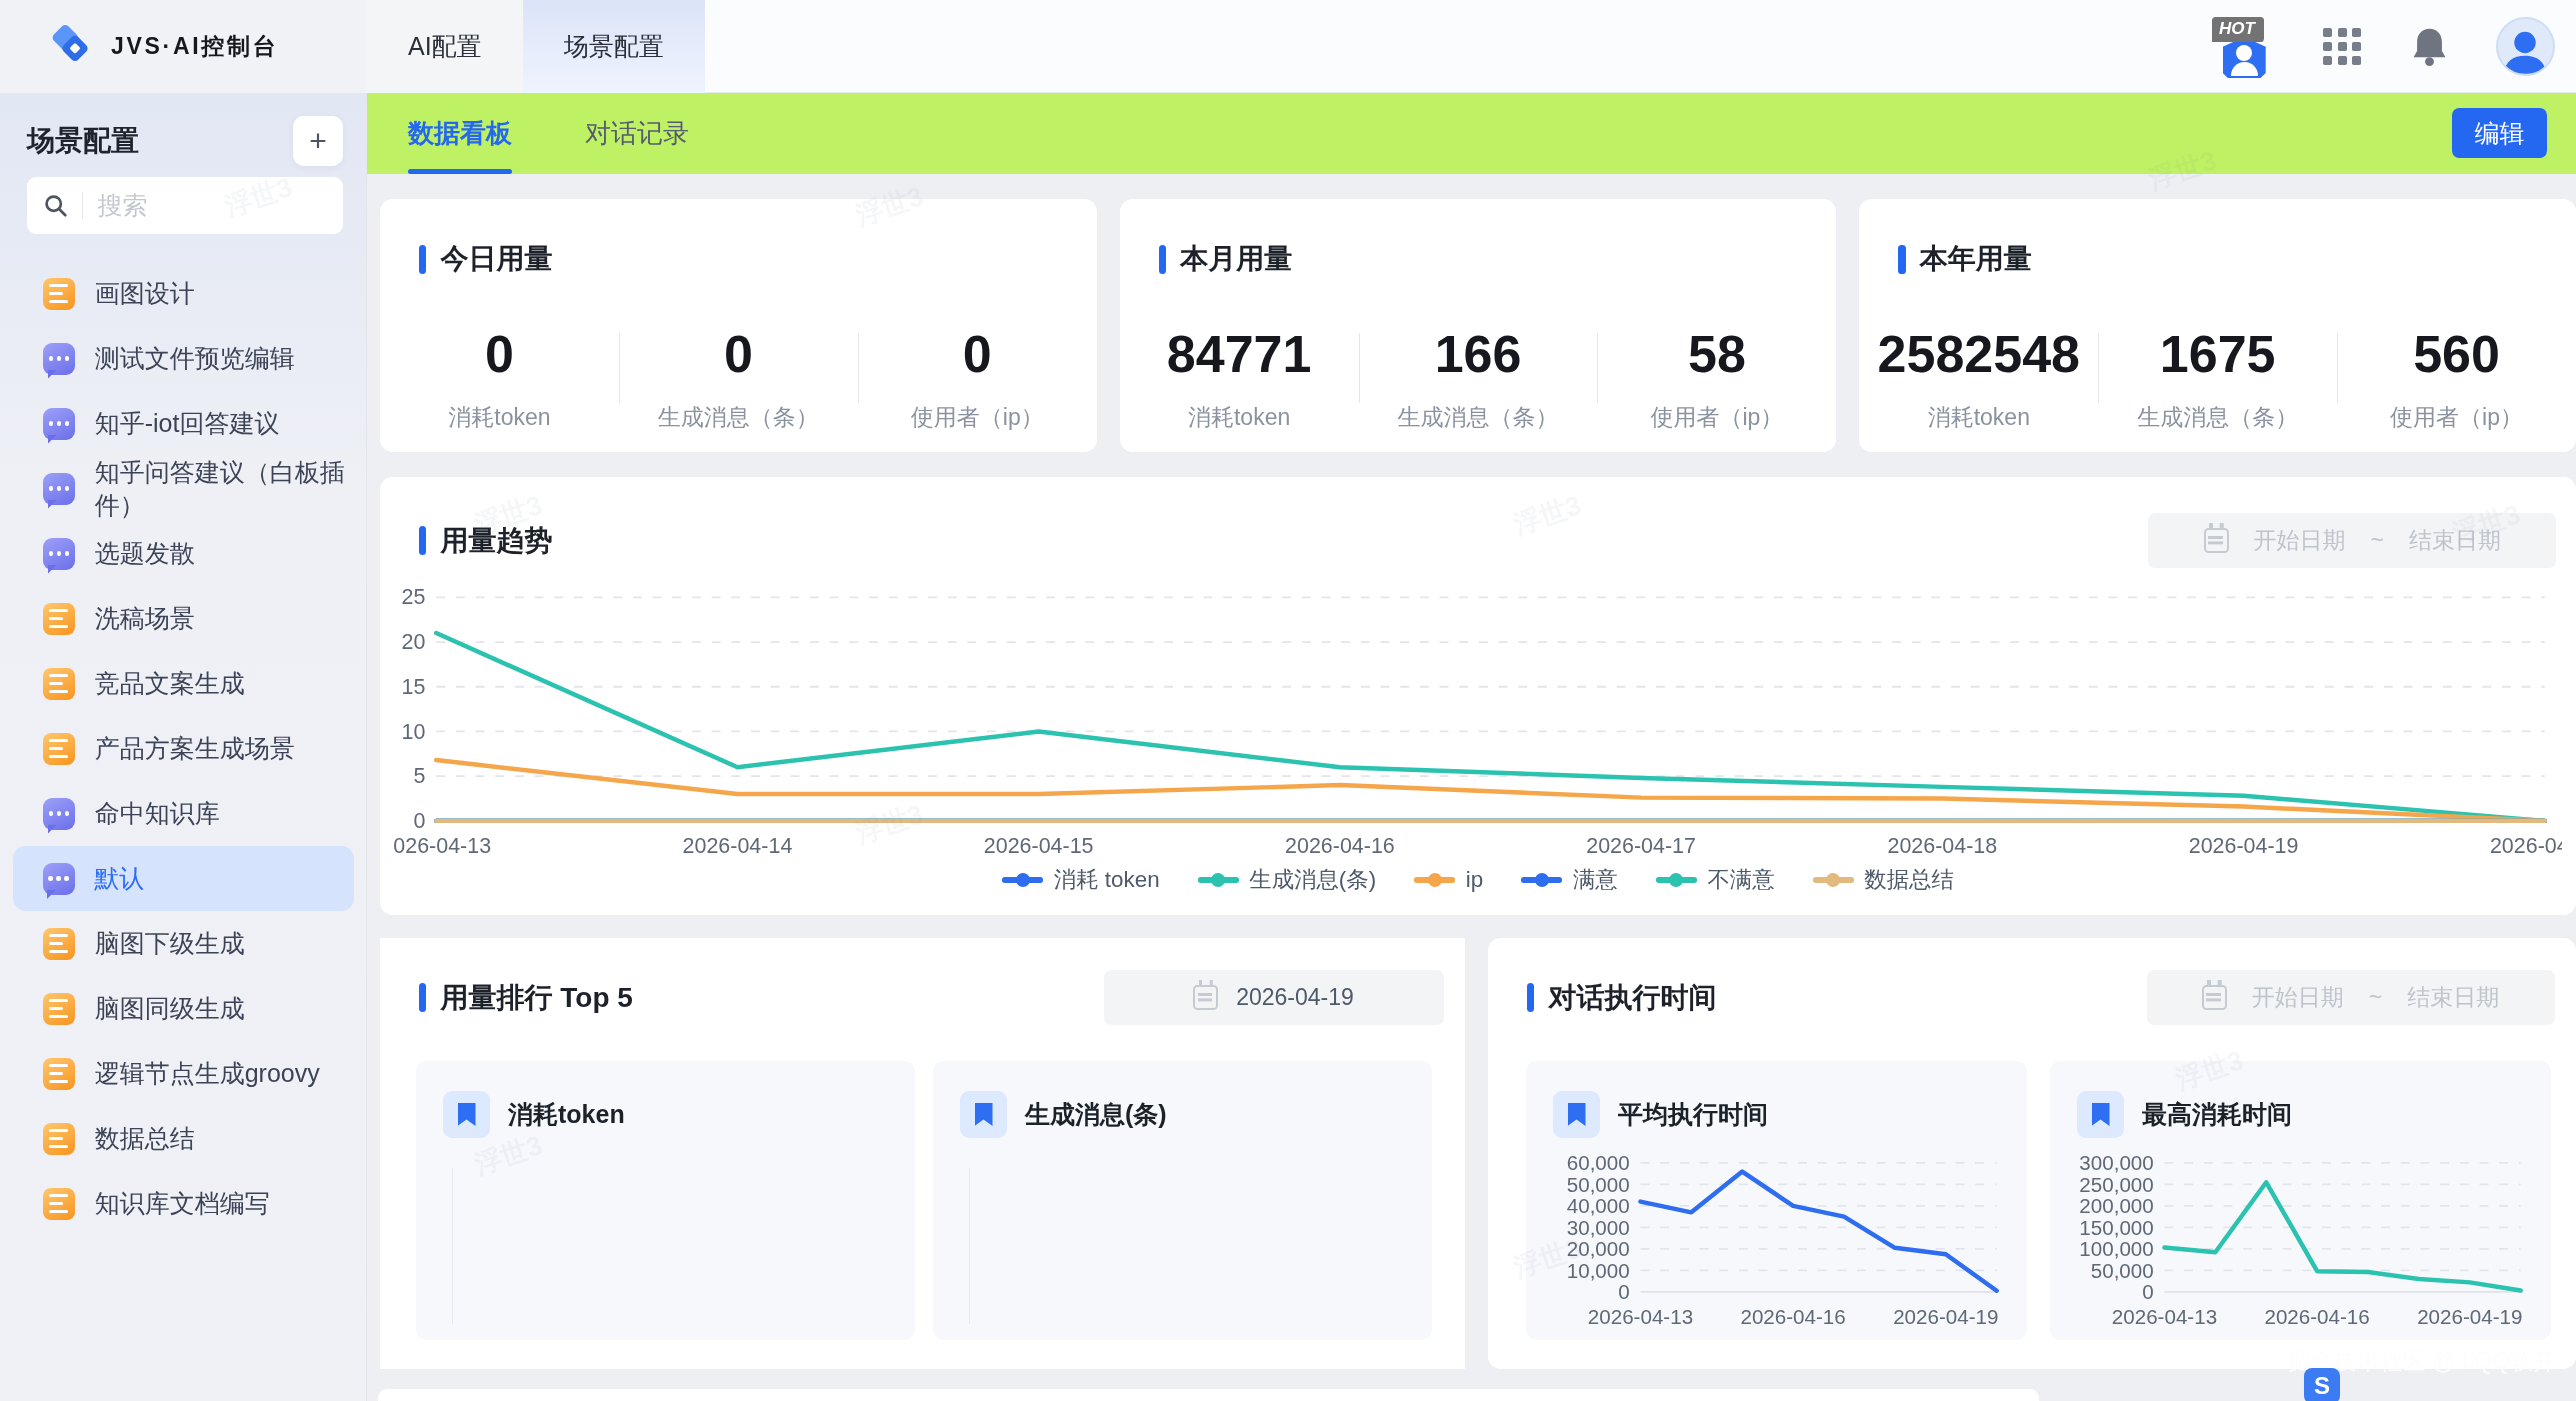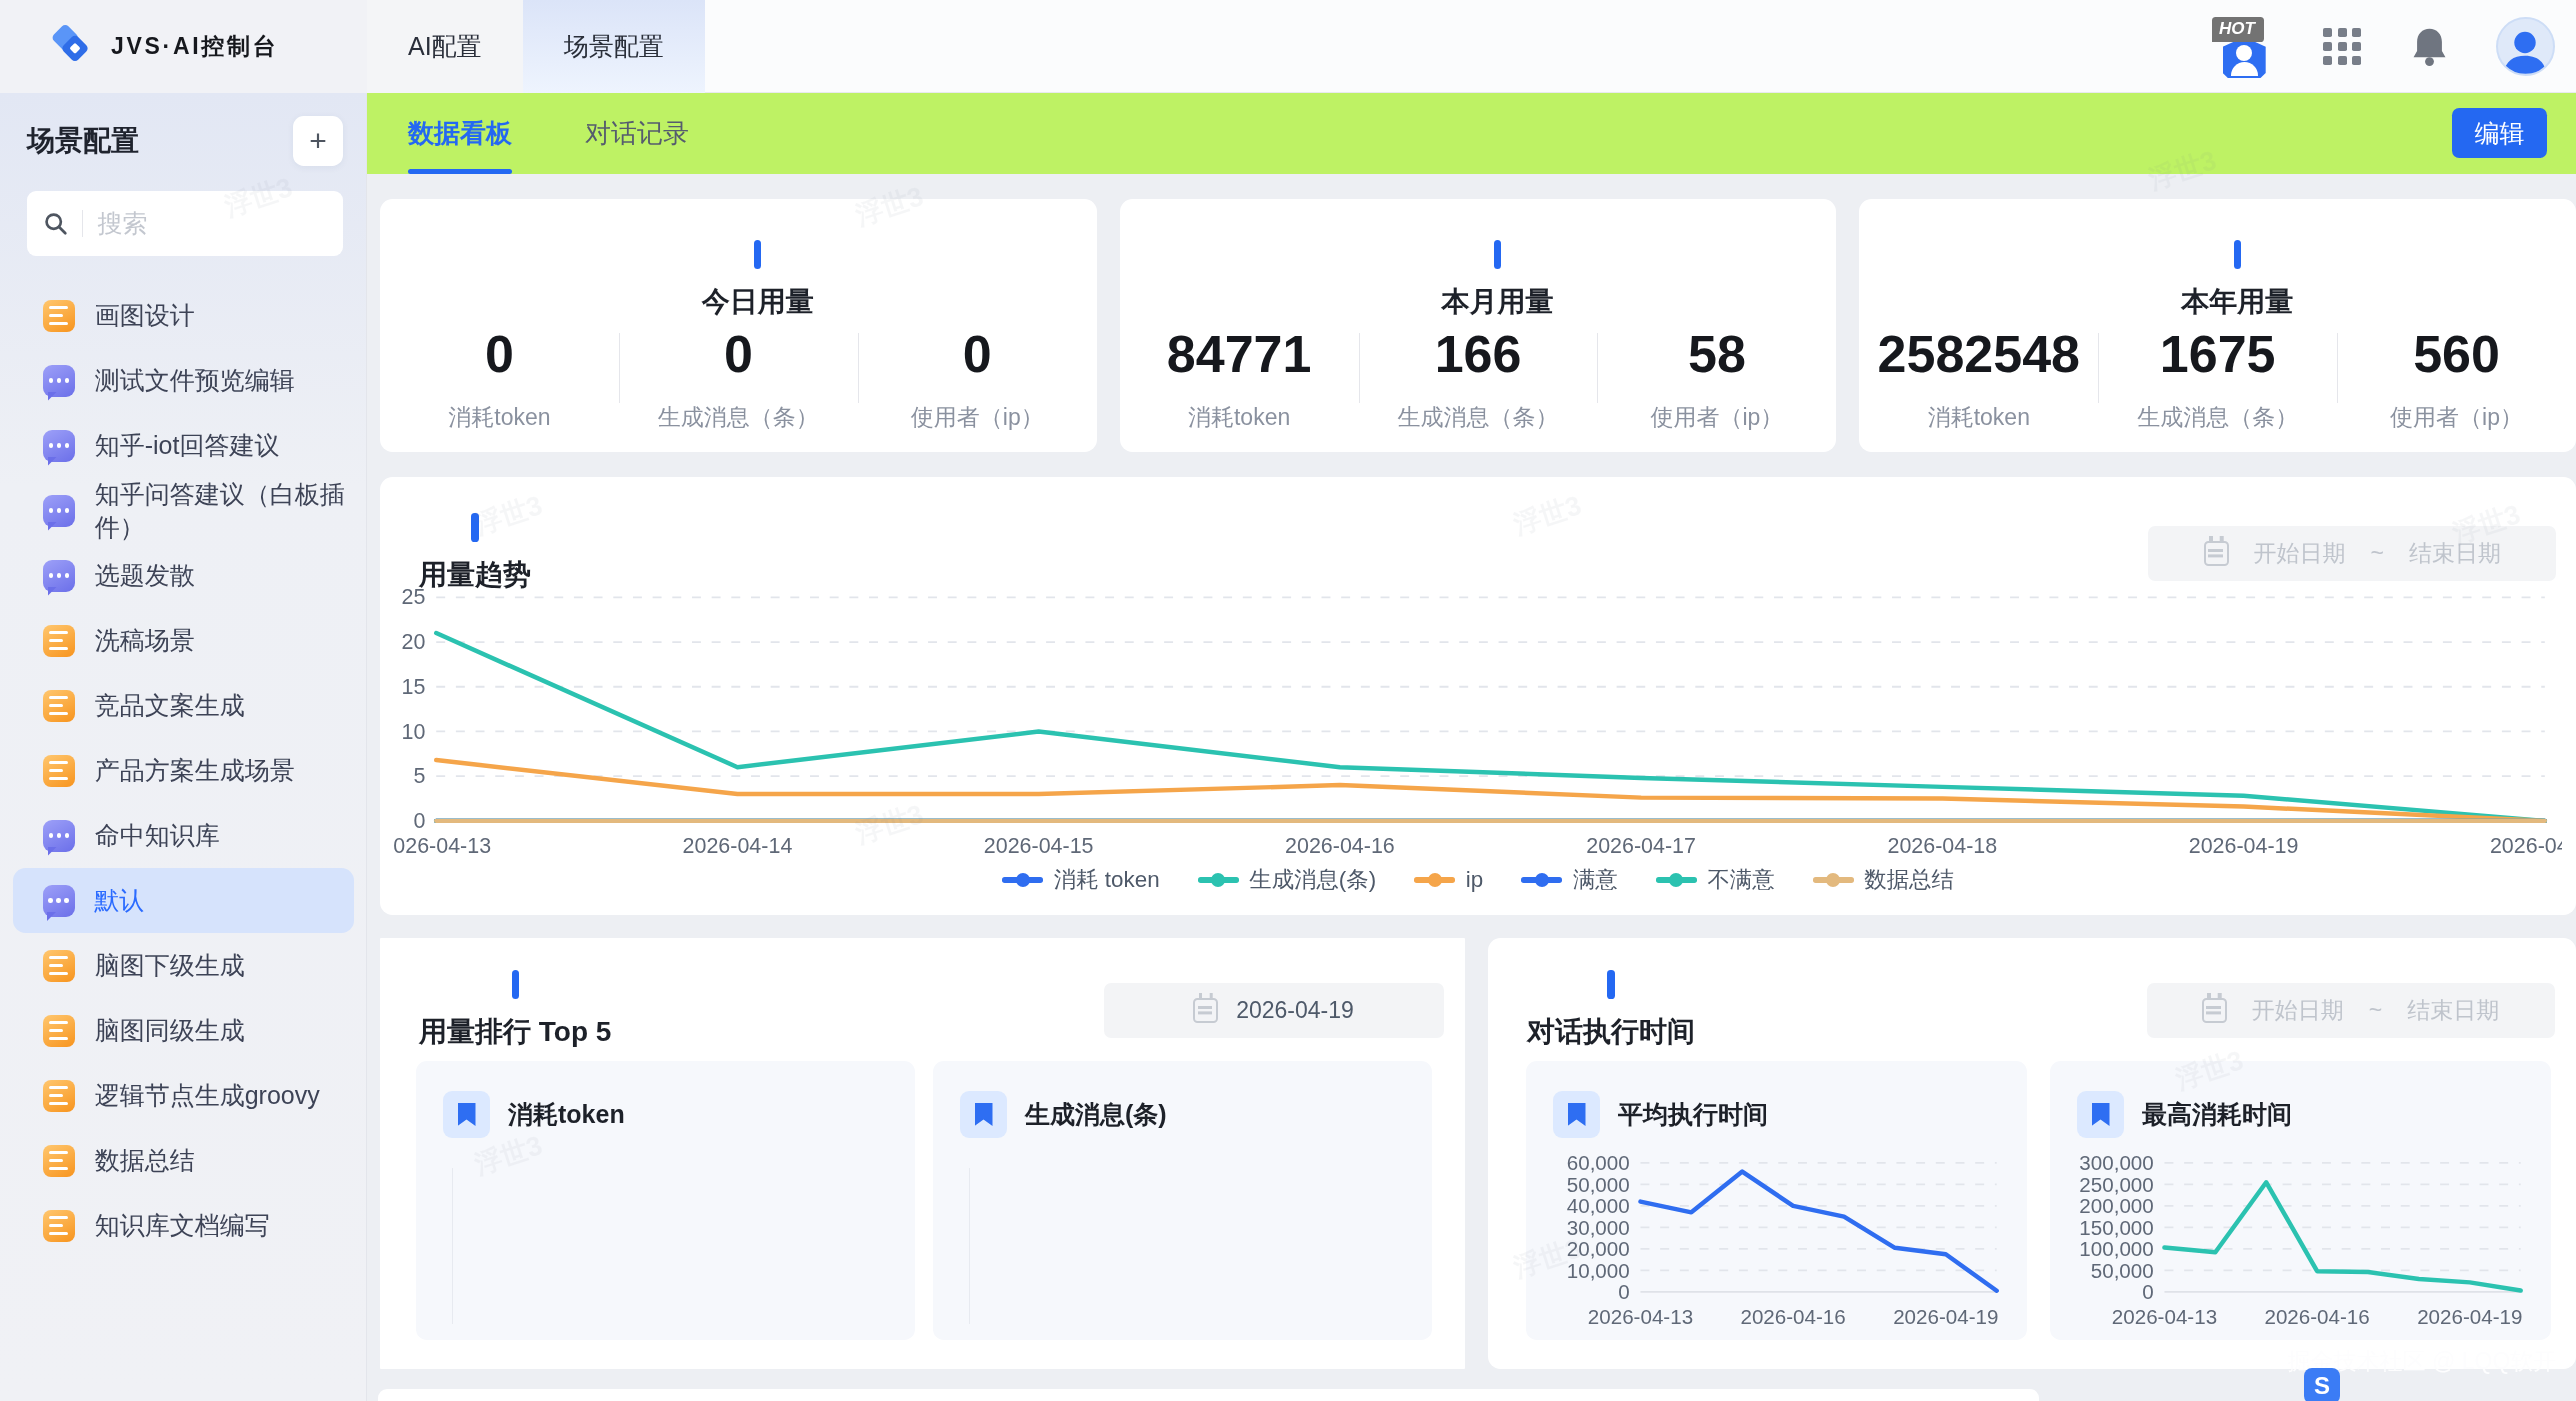--- a/index.html
+++ b/index.html
@@ -22,21 +22,21 @@
   .grid-icon { width:41px; height:41px; display:grid; grid-template-columns:repeat(3,9px); grid-template-rows:repeat(3,9px); gap:5.4px; align-content:center; justify-content:center; }
   .grid-icon i { background:#787e89; border-radius:1.8px; }
   .bell-icon svg { display:block; }
   .avatar { width:59px; height:59px; border-radius:50%; background:#dfe9f9; border:2.7px solid #cdddf6; display:flex; align-items:flex-end; justify-content:center; overflow:hidden; }
 
   
   .sidebar { position:absolute; left:0; top:93px; width:367px; height:1309px; background:linear-gradient(180deg,#e2e7f4 0%,#eef0f5 30%,#f0f1f5 100%); border-right:0.9px solid #e3e5eb; z-index:4; }
   .side-head { display:flex; align-items:center; justify-content:space-between; padding:23px 23px 0 27px; }
   .side-title { font-size:28px; font-weight:bold; color:#1f232e; }
   .add-btn { width:50px; height:50px; background:#fff; border-radius:10.7px; display:flex; align-items:center; justify-content:center; font-size:30px; color:#4e5560; cursor:pointer; box-shadow:0 1.8px 7.2px rgba(40,60,110,0.06); }
-  .search-box { margin:25px 23px 0 27px; height:65px; background:#fff; border-radius:9px; display:flex; align-items:center; padding:0 16px; gap:14.3px; }
+  .search-box { margin:11px 23px 0 27px; height:57px; background:#fff; border-radius:9px; display:flex; align-items:center; padding:0 16px; gap:14.3px; }
   .search-divider { width:0.9px; height:27px; background:#e5e6eb; }
   .search-ph { font-size:25px; color:#c3c7cf; }
   .side-list { margin-top:27px; }
   .side-item { height:65px; display:flex; align-items:center; gap:19.7px; padding-left:43px; font-size:25px; color:#3d4356; cursor:pointer; }
   .side-item.selected { background:#d6e3fc; border-radius:12.5px; margin:0 12.5px; padding-left:30px; color:#2b6bff; }
   .doc-icon { width:32px; height:32px; flex:0 0 32px; border-radius:8px; background:linear-gradient(150deg,#ffc76f,#f7941e); display:flex; flex-direction:column; justify-content:center; gap:4.5px; padding-left:6.3px; }
   .doc-icon i { display:block; height:3.6px; width:19px; background:#fff; border-radius:1.8px; }
   .doc-icon i:nth-child(2) { width:13.4px; }
   .chat-icon { width:32px; height:32px; flex:0 0 32px; border-radius:9px; background:linear-gradient(150deg,#9da0f8,#6b6fe9); display:flex; align-items:center; justify-content:center; gap:3.6px; position:relative; }
   .chat-icon::after { content:""; position:absolute; bottom:-4.5px; left:4.5px; width:9px; height:9px; background:#6b6fe9; clip-path:polygon(0 0,100% 0,0 100%); }
@@ -45,21 +45,21 @@
   
   .tabbar { position:absolute; left:367px; top:93px; width:2209px; height:81px; background:#bef264; z-index:3;padding-left:40px; }
   .mtab { position:absolute; top:0; height:81px; display:flex; align-items:center; font-size:26px; color:#555c6e; cursor:pointer; }
   .mtab.active { color:#2468f2; font-weight:bold; }
   .mtab.active::after { content:""; position:absolute; left:0; right:0; bottom:0; height:5.4px; background:#2468f2; border-radius:2.7px; }
   #mtab-0 { left:41px; }
   #mtab-1 { left:172px;margin-left:46px; }
   .edit-btn { position:absolute; right:29px; top:15px; width:95px; height:50px; background:#2468f2; border-radius:7.2px; color:#fff; font-size:25px; display:flex; align-items:center; justify-content:center; cursor:pointer; }
 
   
-  .card-title-row { display:flex; align-items:center; gap:14.3px;flex-direction:column; }
+  .card-title-row { display:flex; align-items:center; gap:14.3px; }
   .blue-bar { width:7.2px; height:29px; background:#2468f2; border-radius:3.6px; }
   .card-title { font-size:28px; font-weight:bold; color:#1d2129; }
 
   #stat-row { position:absolute; left:380px; top:199px; width:2196px; height:253px; display:flex; gap:23px; }
   .stat-card { flex:1; background:#fff; border-radius:12.5px; position:relative; }
   .stat-card .card-title-row { padding:41px 0 0 39px; }
   .stats-row { position:absolute; left:0; right:0; top:116px; display:flex; }
   .stat-col { flex:1; text-align:center; position:relative; padding-top:9px; }
   .stat-col + .stat-col::before { content:""; position:absolute; left:0; top:18px; width:0.9px; height:70px; background:#e5e6eb; }
   .stat-value { font-size:52px; font-weight:bold; color:#16181d; }

